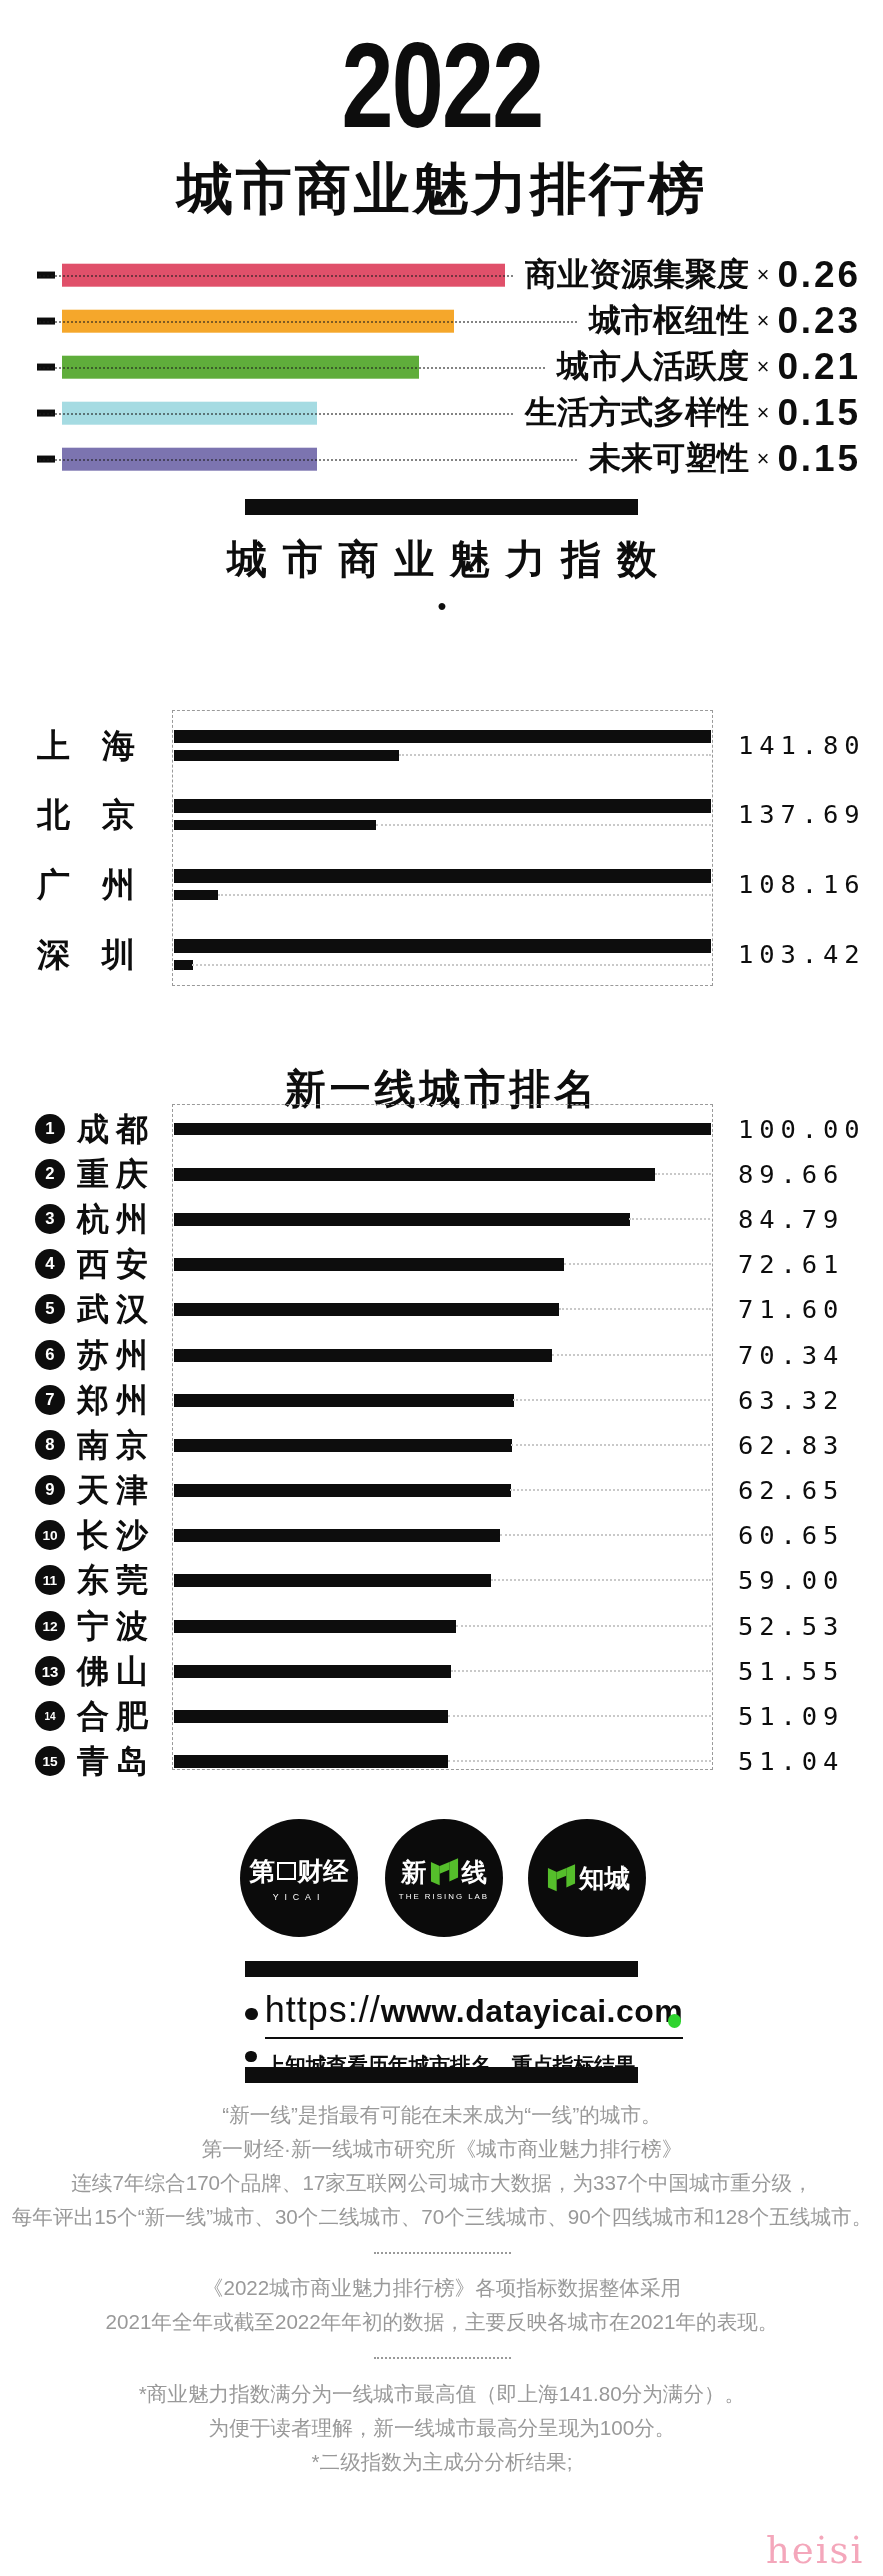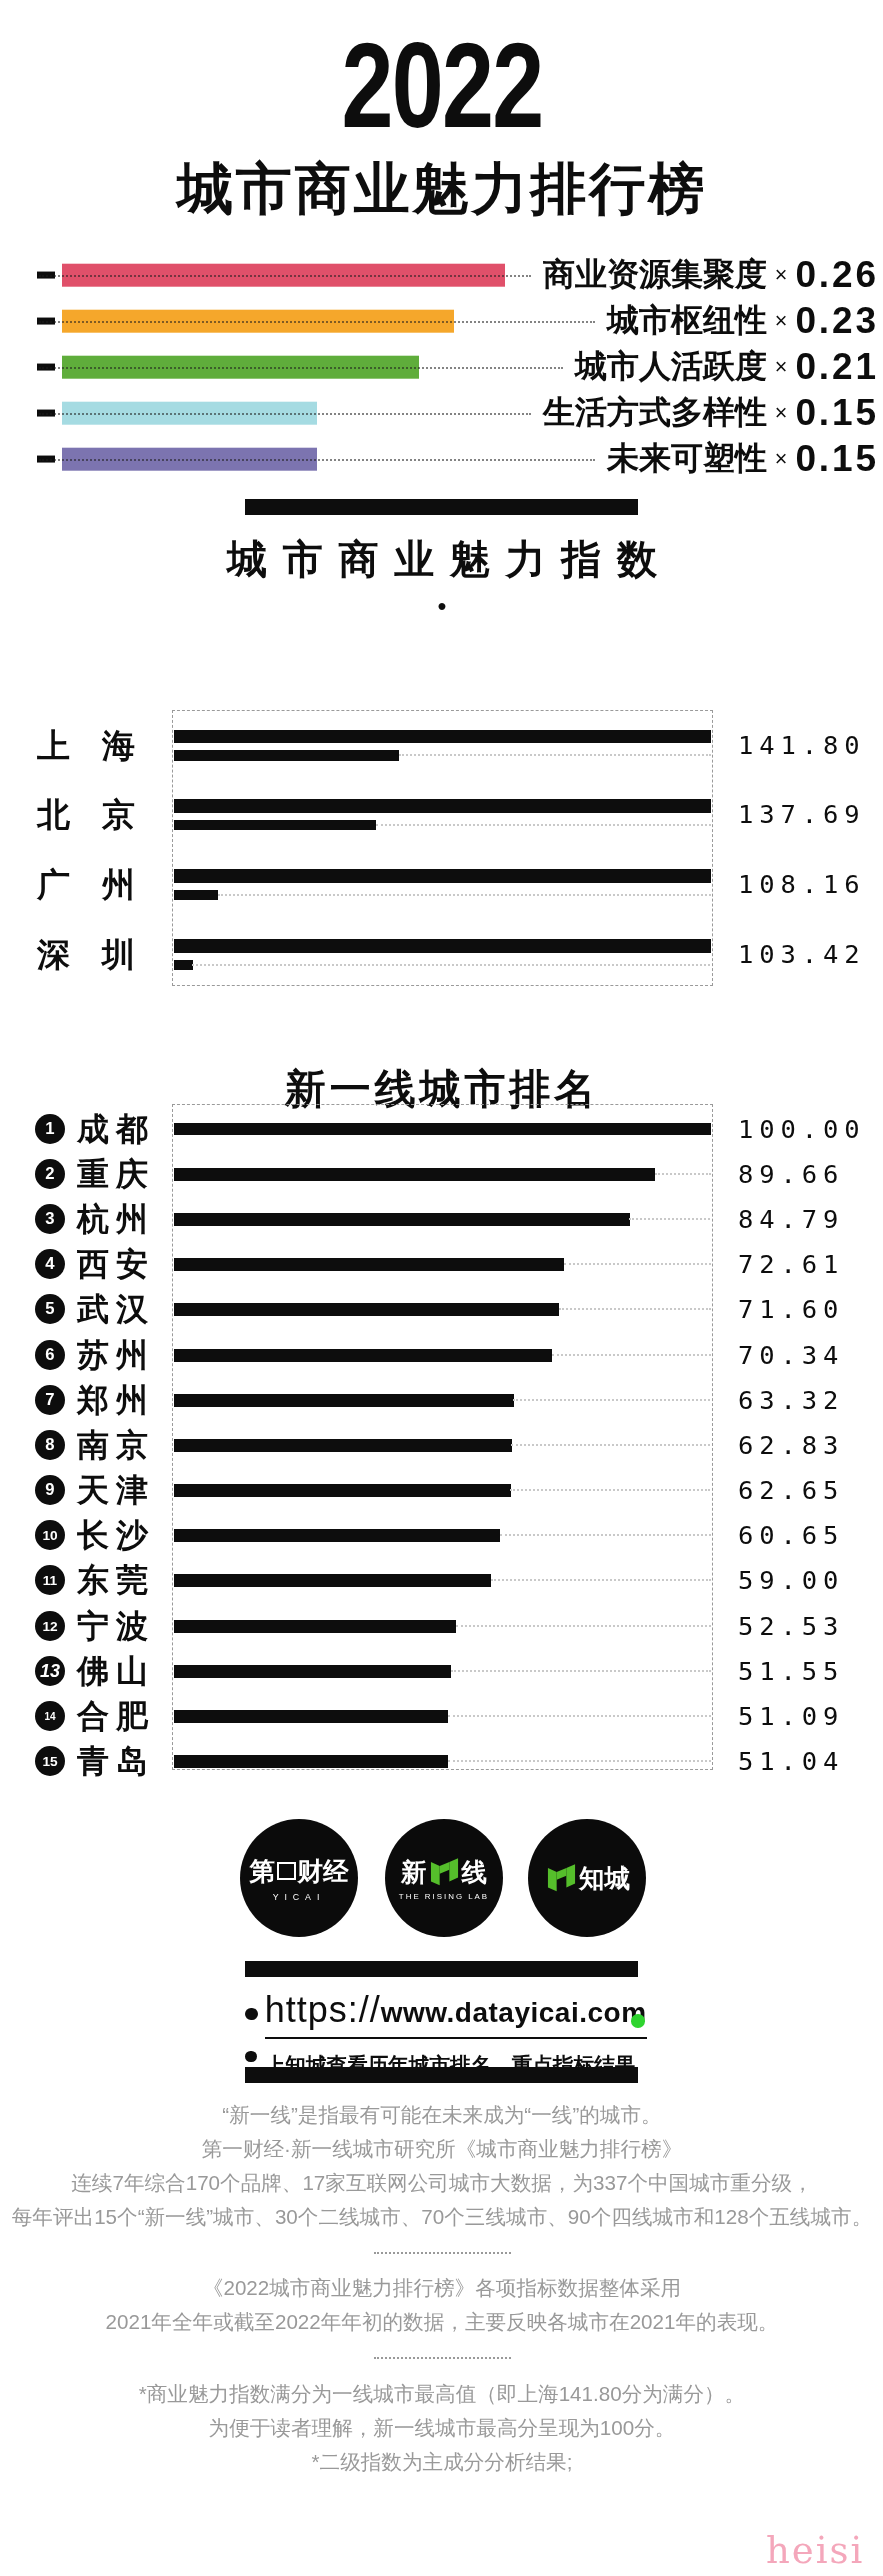--- a/index.html
+++ b/index.html
@@ -5,21 +5,21 @@
   html,body{margin:0;padding:0;background:#fff;}
   .page{position:relative;width:884px;height:2576px;background:#fff;overflow:hidden;
         font-family:"Liberation Sans","DejaVu Sans",sans-serif;color:#0d0d0d;}
   
   .year{position:absolute;top:25.5px;left:0;right:0;text-align:center;font-size:110px;line-height:118px;
         font-weight:800;letter-spacing:-2px;transform:scale(0.85,1.10);}
   .subtitle{position:absolute;top:157px;left:0;right:0;text-align:center;font-size:56px;line-height:63px;
         font-weight:800;letter-spacing:2.9px;}
   
   .legend{position:absolute;top:252px;left:0;width:884px;}
-  .lg-row{position:relative;display:flex;align-items:center;height:46px;padding-right:5px;}
+  .lg-row{position:relative;display:flex;align-items:center;height:46px;padding-right:23px;}
   .lg-track{flex:1;position:relative;height:100%;}
   .lg-dash{position:absolute;left:37px;top:50%;transform:translateY(-50%);width:17.7px;height:6.9px;background:#0d0d0d;}
   .lg-bar{position:absolute;left:62px;top:50%;transform:translateY(-50%);height:22.6px;z-index:1;}
   .lg-leader{position:absolute;left:39px;right:0;top:50%;border-top:2.9px dotted rgba(30,30,30,.55);z-index:2;}
   .lg-label{white-space:nowrap;padding-left:11.8px;font-weight:800;font-size:32px;display:flex;align-items:center;background:#fff;z-index:3;}
   .lg-x{font-size:21.6px;font-weight:400;margin:0 7.9px;}
   .lg-w{font-size:37px;font-weight:800;letter-spacing:2.9px;}
   
   .hbar{position:absolute;left:245px;width:393px;height:15.7px;background:#0d0d0d;}
   .index-title{position:absolute;top:532px;left:0;right:0;text-align:center;font-size:40px;font-weight:800;
@@ -53,21 +53,21 @@
   .logo-sub{font-size:8.8px;letter-spacing:5.9px;margin-top:3.9px;color:#fff;}
   .logo-sub2{font-size:7.9px;letter-spacing:2px;margin-top:2.9px;color:#fff;}
   .ichi{display:inline-block;width:18.7px;height:18.7px;border:2.9px solid #fff;box-sizing:border-box;margin:0 2px;}
   .nglyph{width:31px;height:29.5px;color:#55BE2B;margin:0 2px;}
   
   .url-wrap{position:absolute;left:245px;top:1989px;width:393px;}
   .url-row{display:flex;align-items:center;}
   .dot-b{width:12.8px;height:12.8px;border-radius:50%;background:#0d0d0d;flex:none;margin-right:6.9px;}
   .url-text{flex:1;position:relative;border-bottom:2.9px solid #0d0d0d;padding-bottom:5.9px;white-space:nowrap;}
   .url-scheme{font-size:36px;font-weight:400;letter-spacing:1px;}
-  .url-host{font-size:28px;font-weight:800;letter-spacing:0.5px;}
+  .url-host{font-size:32px;font-weight:800;letter-spacing:0.5px;}
   .green-dot{position:absolute;right:2px;bottom:8.8px;width:13.7px;height:13.7px;border-radius:50%;background:#2FD42F;}
   .tip-row{display:flex;align-items:flex-start;margin-top:11.8px;}
   .dot-s{width:11.8px;height:11.8px;border-radius:50%;background:#0d0d0d;flex:none;margin-right:7.9px;}
   .tip-text{font-size:20.6px;font-weight:700;}
   
   .footer{position:absolute;top:2098px;left:0;width:884px;text-align:center;color:#999;font-size:20.6px;}
   .f-line{line-height:34px;white-space:nowrap;}
   .f-sep{width:137px;margin:17.7px auto;border-top:2.9px dotted #999;height:0;}
   .watermark{position:absolute;top:2529px;right:19.6px;font-family:"DejaVu Serif",serif;
         font-size:37px;letter-spacing:2px;color:#F4A7BB;}
@@ -331,21 +331,21 @@
     <div class="t2-label">
             <span>宁</span>
             <span>波</span>
           </div>
     <div class="t2-bar" style="width: 282px;"></div>
     <div class="t2-leader" style="left: 456px; width: 255px;"></div>
     <div class="t2-value val">52.53</div>
   </div>
 
   <div class="t2-row" style="top: 552px;">
-    <div class="t2-circle" style="font-size: 18px; font-style: italic;">13</div>
+    <div class="t2-circle" style="font-size: 15px;">13</div>
     <div class="t2-label">
             <span>佛</span>
             <span>山</span>
           </div>
     <div class="t2-bar" style="width: 277px;"></div>
     <div class="t2-leader" style="left: 451px; width: 260px;"></div>
     <div class="t2-value val">51.55</div>
   </div>
 
   <div class="t2-row" style="top: 597px;">

